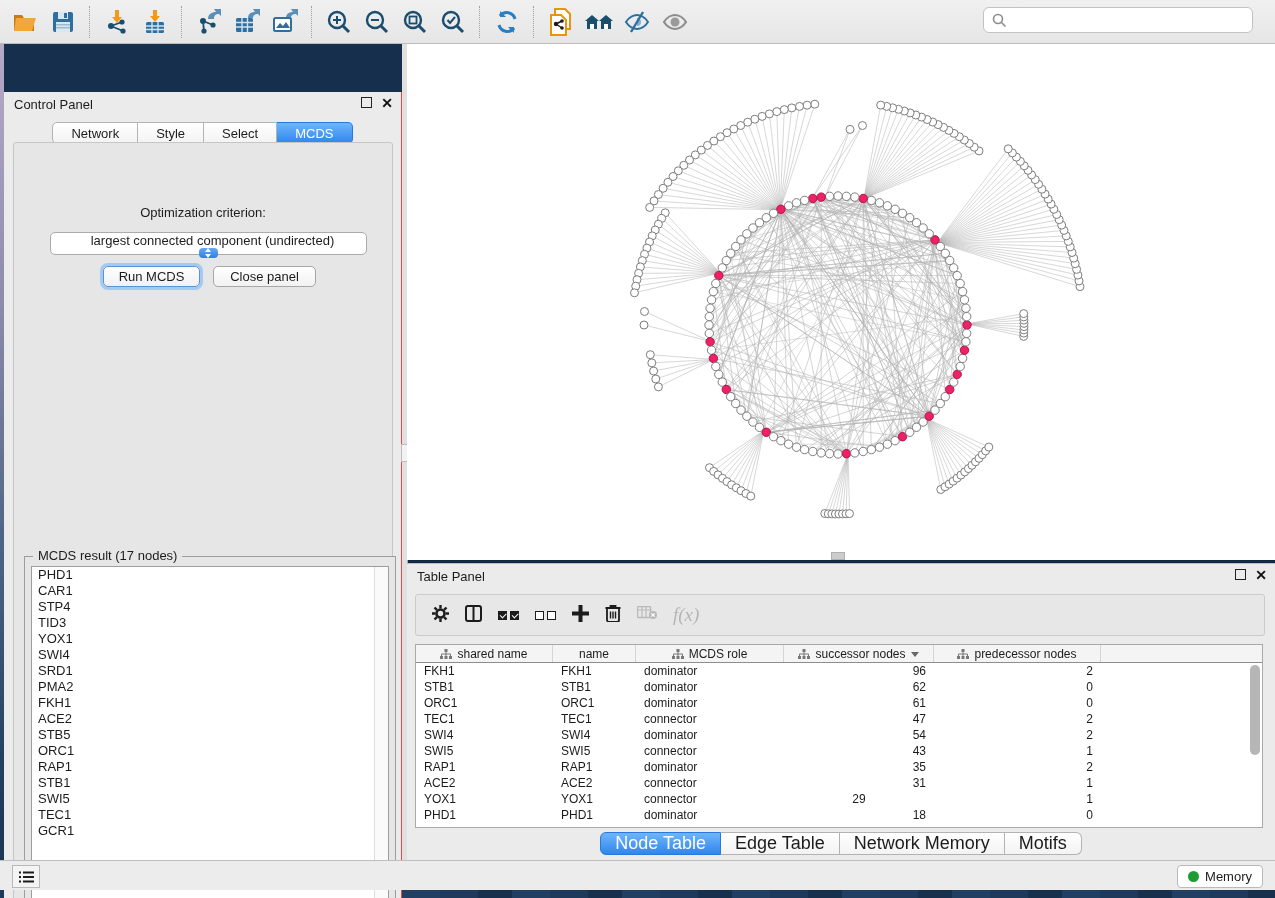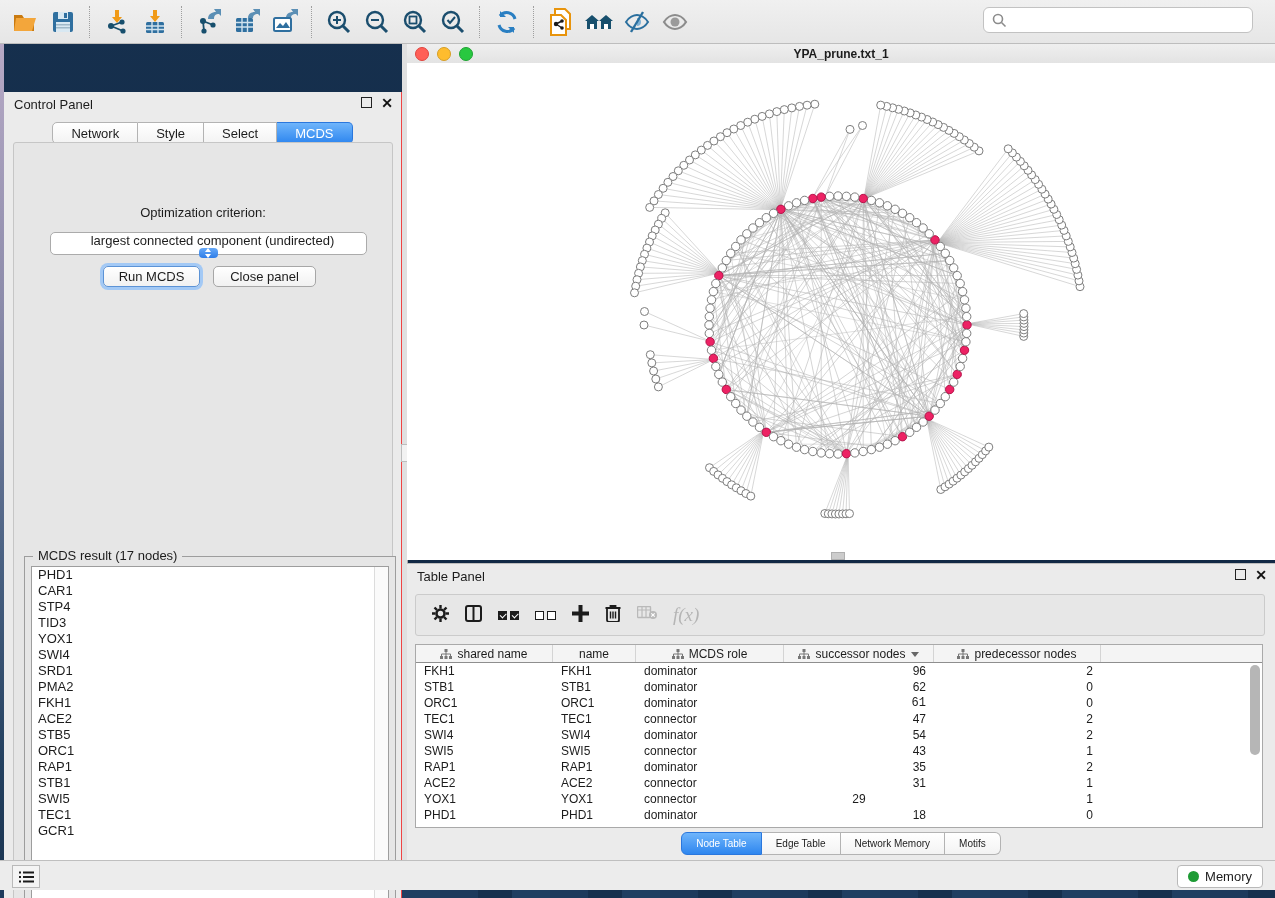--- a/index.html
+++ b/index.html
@@ -75,21 +75,21 @@
   #tptoolbar{position:absolute;left:8px;top:30px;right:10px;height:42px;background:#e7e7e7;
     border:1px solid #cbcbcb;border-radius:3px;display:flex;align-items:center;gap:16px;padding-left:16px;box-sizing:border-box;}
   #tbl{position:absolute;left:8px;top:80px;right:12px;bottom:32px;background:#fff;border:1px solid #a9a9a9;overflow:hidden;}
   #thead{display:flex;height:18px;background:#f4f4f4;border-bottom:1px solid #8e8e8e;box-sizing:border-box;}
   .th{display:flex;align-items:center;justify-content:center;gap:5px;font-size:12px;border-right:1px solid #d4d4d4;box-sizing:border-box;}
   .tr{display:flex;height:16px;}
   .td{font-size:12px;line-height:16px;padding:0 8px;box-sizing:border-box;white-space:nowrap;}
   .num{text-align:right;}
   #tscroll{position:absolute;top:20px;right:2px;width:10px;height:90px;background:#b6b6b6;border-radius:5px;}
   #bottomtabs{position:absolute;left:0;right:0;bottom:5px;display:flex;justify-content:center;}
-  .btab{height:21px;padding:0 14px;display:flex;align-items:center;font-size:10px;
+  .btab{height:21px;padding:0 14px;display:flex;align-items:center;font-size:18px;
     background:linear-gradient(#ffffff,#f3f3f3);border:1px solid #b3b3b3;border-left:none;}
   .btab:first-child{border-left:1px solid #b3b3b3;border-radius:6px 0 0 6px;}
   .btab:last-child{border-radius:0 6px 6px 0;}
   .btab.active{background:linear-gradient(#6fb5fb,#2e86ef);border-color:#2a77dd;color:#fff;}
   
   #statusbar{left:0;top:860px;width:1275px;height:30px;background:#ececec;border-top:1px solid #bfbfbf;box-sizing:border-box;}
   #listbtn{position:absolute;left:12px;top:4px;width:26px;height:21px;background:#f4f4f4;border:1px solid #b9b9b9;
     display:flex;align-items:center;justify-content:center;}
   #membtn{position:absolute;right:12px;top:4px;height:21px;padding:0 10px;background:#fff;border:1px solid #b9b9b9;
     border-radius:4px;display:flex;align-items:center;gap:6px;font-size:13px;}
@@ -297,26 +297,20 @@
       </div>
     </div>
   </div>
 </div>
 
 <div id="vdivider" class="abs">
   <span id="vhandle"></span>
 </div>
 
 <div id="netpanel" class="abs">
-  <div id="nettitle">
-    <span class="light l-red"></span>
-    <span class="light l-yel"></span>
-    <span class="light l-grn"></span>
-    <span id="nettitletext">YPA_prune.txt_1</span>
-  </div>
   <svg id="netcanvas" width="868" height="497" viewBox="0 0 868 497">
       <line x1="311.8" y1="212.6" x2="447.8" y2="134.1" stroke="#b3b3b3" stroke-width="0.7" opacity="0.8"></line>
       <line x1="311.8" y1="212.6" x2="538.3" y2="190.3" stroke="#b3b3b3" stroke-width="0.7" opacity="0.8"></line>
       <line x1="311.8" y1="212.6" x2="558.9" y2="278.8" stroke="#b3b3b3" stroke-width="0.7" opacity="0.8"></line>
       <line x1="311.8" y1="212.6" x2="560.0" y2="262.0" stroke="#b3b3b3" stroke-width="0.7" opacity="0.8"></line>
       <line x1="311.8" y1="212.6" x2="339.8" y2="170.8" stroke="#b3b3b3" stroke-width="0.7" opacity="0.8"></line>
       <line x1="311.8" y1="212.6" x2="359.3" y2="154.7" stroke="#b3b3b3" stroke-width="0.7" opacity="0.8"></line>
       <line x1="311.8" y1="212.6" x2="456.2" y2="135.5" stroke="#b3b3b3" stroke-width="0.7" opacity="0.8"></line>
       <line x1="311.8" y1="212.6" x2="522.2" y2="353.2" stroke="#b3b3b3" stroke-width="0.7" opacity="0.8"></line>
       <line x1="311.8" y1="212.6" x2="542.7" y2="197.5" stroke="#b3b3b3" stroke-width="0.7" opacity="0.8"></line>
@@ -1086,21 +1080,21 @@
           <div class="td" style="width: 137px;">STB1</div>
           <div class="td" style="width: 83px;">STB1</div>
           <div class="td" style="width: 148px;">dominator</div>
           <div class="td num" style="width: 150px;">62</div>
           <div class="td num" style="width: 167px;">0</div>
         </div>
         <div class="tr">
           <div class="td" style="width: 137px;">ORC1</div>
           <div class="td" style="width: 83px;">ORC1</div>
           <div class="td" style="width: 148px;">dominator</div>
-          <div class="td num" style="width: 150px; font-family: Liberation Mono, monospace;">61</div>
+          <div class="td num" style="width: 150px;">61</div>
           <div class="td num" style="width: 167px;">0</div>
         </div>
         <div class="tr">
           <div class="td" style="width: 137px;">TEC1</div>
           <div class="td" style="width: 83px;">TEC1</div>
           <div class="td" style="width: 148px;">connector</div>
           <div class="td num" style="width: 150px;">47</div>
           <div class="td num" style="width: 167px;">2</div>
         </div>
         <div class="tr">

